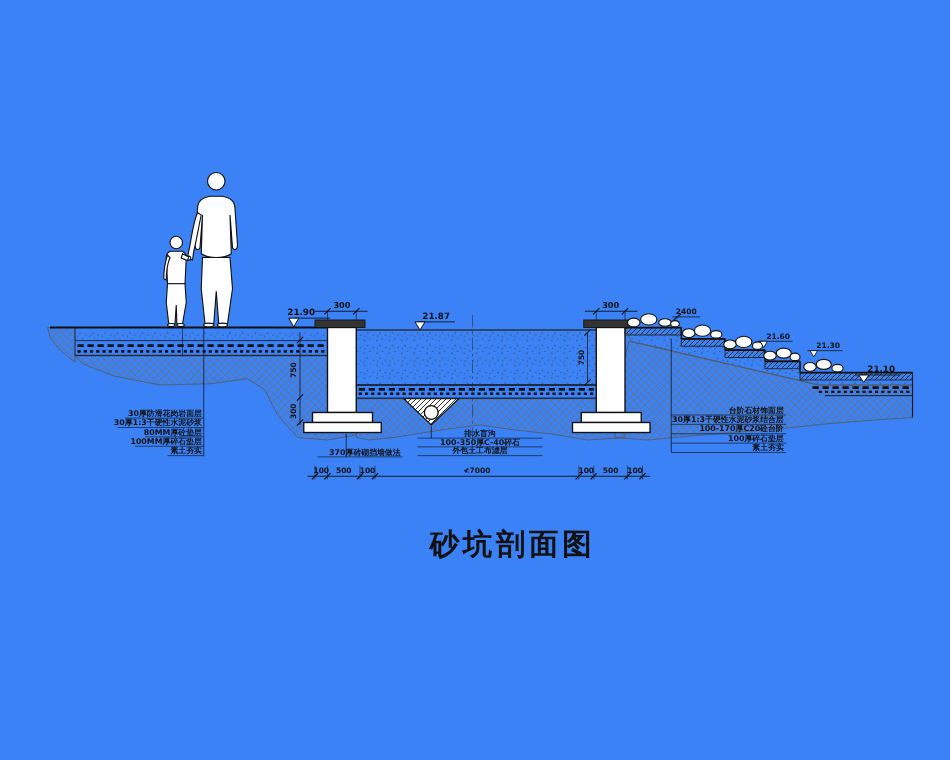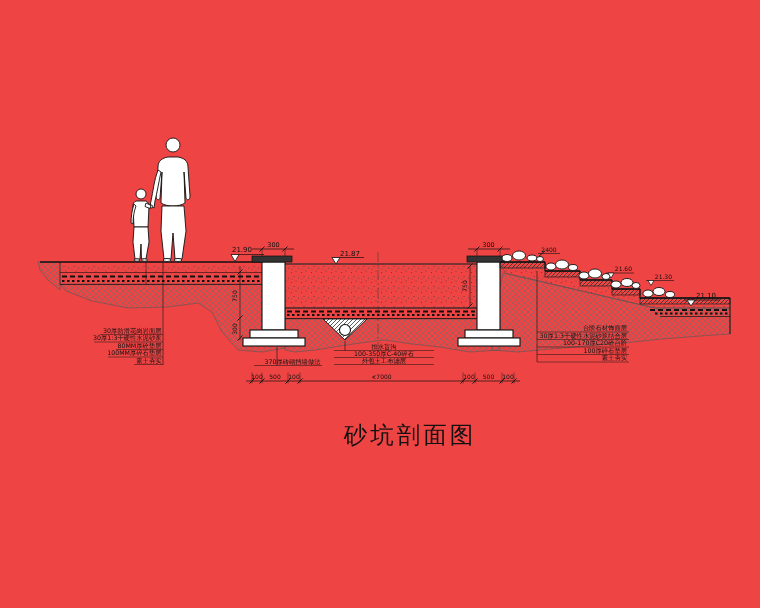--- a/index.html
+++ b/index.html
@@ -1,16 +1,16 @@
 <!DOCTYPE html>
 <html><head>
 <meta charset="utf-8">
 <style>
   html,body{margin:0;padding:0;background:#fff;}
-  .stage{position:relative;width:760px;height:608px;background:#ef4444;overflow:hidden;}
+  .stage{position:relative;width:760px;height:608px;background:#3b82f6;overflow:hidden;font-weight:bold;}
   svg{font-family:"DejaVu Sans","Liberation Sans",sans-serif;}
   text{fill:#111;}
 </style>
 </head>
 <body>
 
 <div class="stage">
 <svg width="760" height="608" viewBox="0 0 760 608">
   <defs>
     <pattern id="earth" width="6" height="6" patternUnits="userSpaceOnUse">

